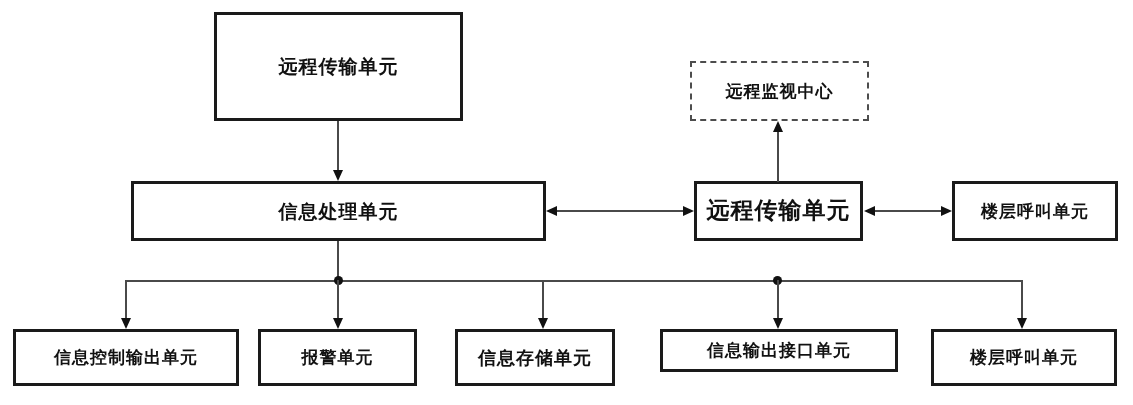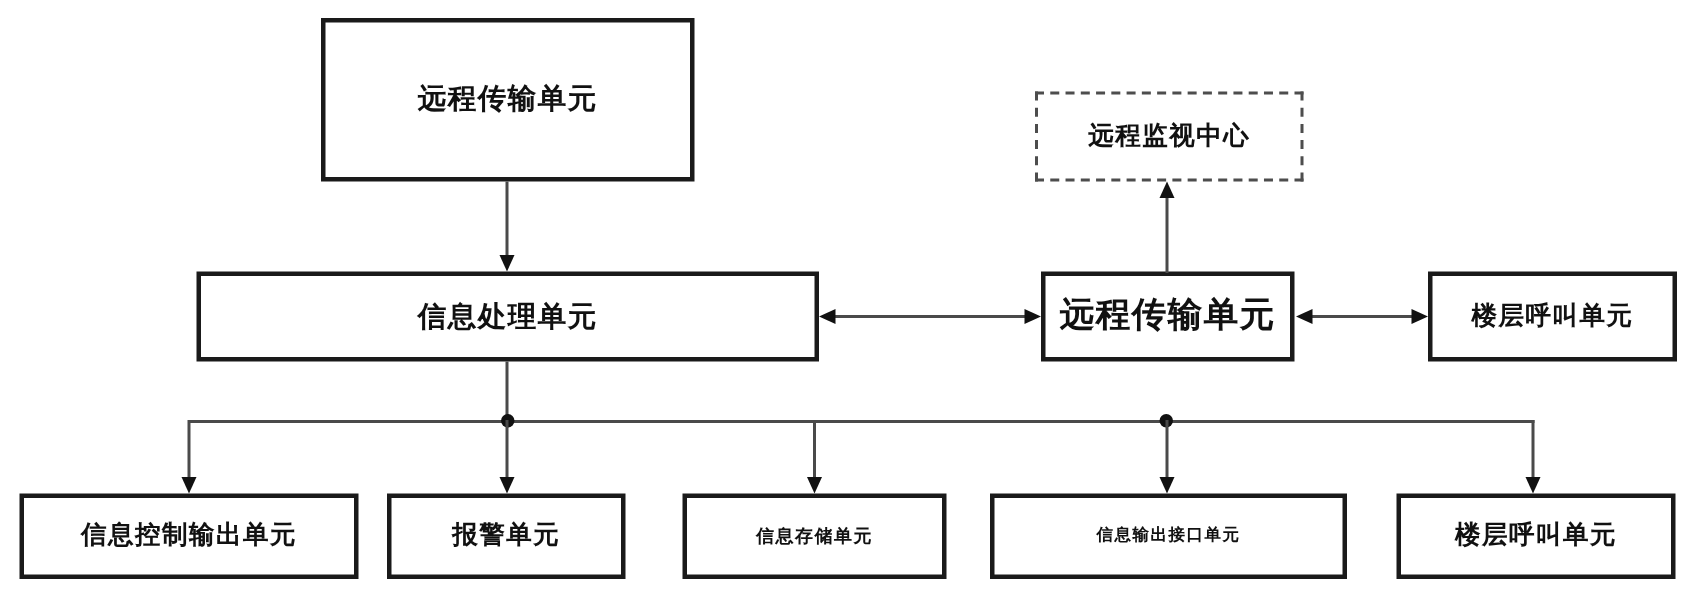--- a/index.html
+++ b/index.html
@@ -109,25 +109,25 @@
   </div>
 
   <div class="node" style="left:13px;top:329px;width:226px;height:57px;font-size:17px;">
     <span class="label">信息控制输出单元</span>
   </div>
 
   <div class="node" style="left:258px;top:329px;width:159px;height:57px;font-size:17px;">
     <span class="label">报警单元</span>
   </div>
 
-  <div class="node" style="left:455px;top:329px;width:176px;height:57px;font-size:12px;">
+  <div class="node" style="left:455px;top:329px;width:160px;height:57px;font-size:18px;">
     <span class="label">信息存储单元</span>
   </div>
 
-  <div class="node" style="left:660px;top:329px;width:238px;height:57px;font-size:11px;">
+  <div class="node" style="left:660px;top:329px;width:238px;height:43px;font-size:17px;">
     <span class="label">信息输出接口单元</span>
   </div>
 
   <div class="node" style="left:931px;top:329px;width:186px;height:57px;font-size:17px;">
     <span class="label">楼层呼叫单元</span>
   </div>
 
   <div class="vline" style="left:337px;top:121px;height:52px;"></div>
   <div class="arrow-down" style="left:333px;top:170px;"></div>
 

